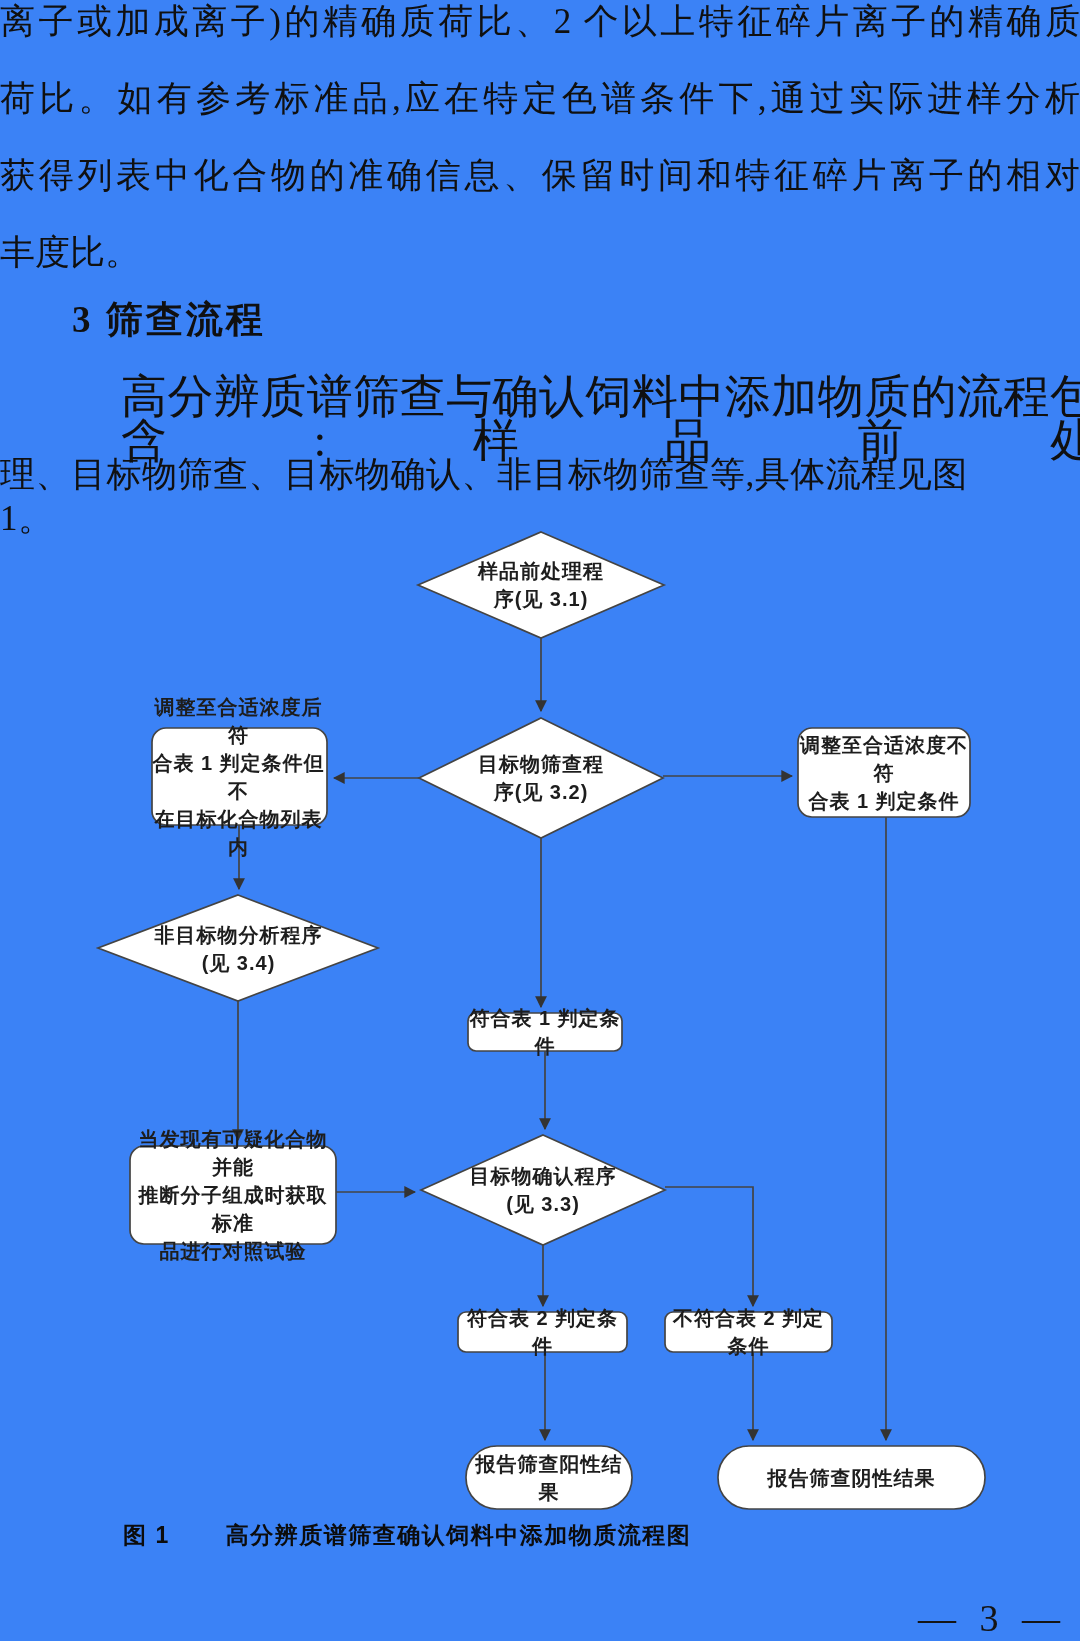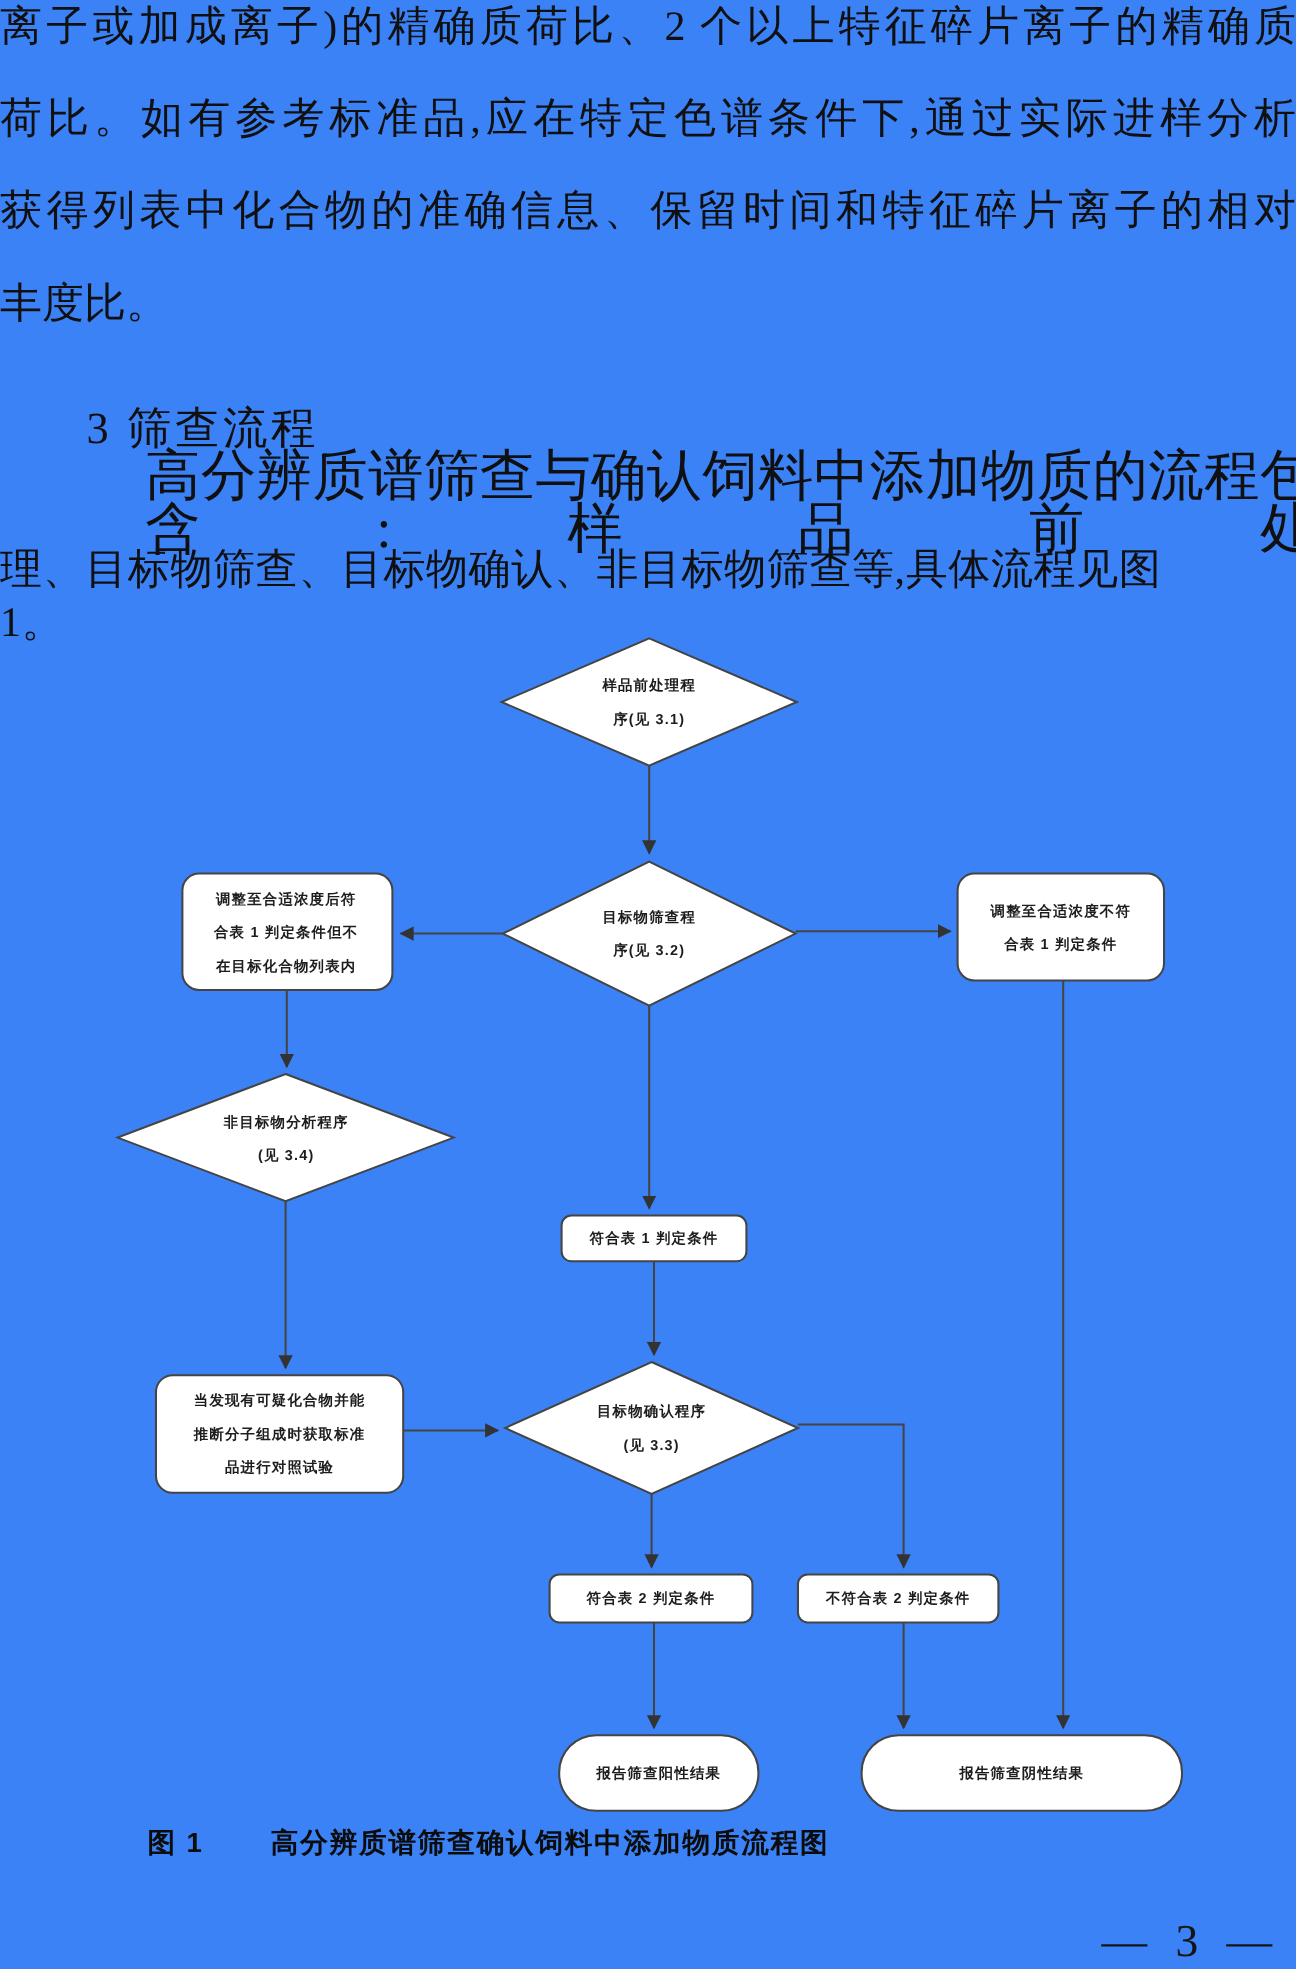--- a/index.html
+++ b/index.html
@@ -9,32 +9,32 @@
     margin:0 auto;
     padding-left:24px;
   }
   
   .tline{
     position:absolute;left:0;width:1080px;font-size:35px;line-height:44px;
     white-space:normal;
   }
   .just{text-align:justify;text-align-last:justify;}
   .heading{
-    position:absolute;left:72px;top:295px;font-size:37px;font-weight:normal;
-    letter-spacing:3px;white-space:nowrap;margin-top:37px;
+    position:absolute;left:72px;top:295px;font-size:37px;font-weight:bold;
+    letter-spacing:3px;white-space:nowrap;
   }
   .para1{position:absolute;left:121px;top:375px;width:975px;font-size:46px;line-height:44px;text-align:justify;text-align-last:justify;}
   .para2{position:absolute;left:0;top:453px;width:988px;font-size:35px;line-height:44px;letter-spacing:0.5px;}
   
   .flow{position:absolute;left:0;top:500px;width:1080px;height:1014px;}
   .flow svg{position:absolute;left:0;top:0;}
   .node{
     position:absolute;display:flex;align-items:center;justify-content:center;
     text-align:center;font-family:"Liberation Sans",sans-serif;font-weight:bold;
-    font-size:12px;line-height:28px;color:#1d1d1d;white-space:pre-line;
+    font-size:20px;line-height:28px;color:#1d1d1d;white-space:pre-line;
     letter-spacing:1px;
   }
   
   .caption{
     position:absolute;left:123px;top:1520px;font-family:"Liberation Sans",sans-serif;
     font-weight:bold;font-size:23px;letter-spacing:1.5px;white-space:nowrap;color:#0c0c0c;
   }
   .caption .gap{display:inline-block;width:56px;}
   .pagenum{
     position:absolute;left:918px;top:1596px;font-size:38px;letter-spacing:7px;

